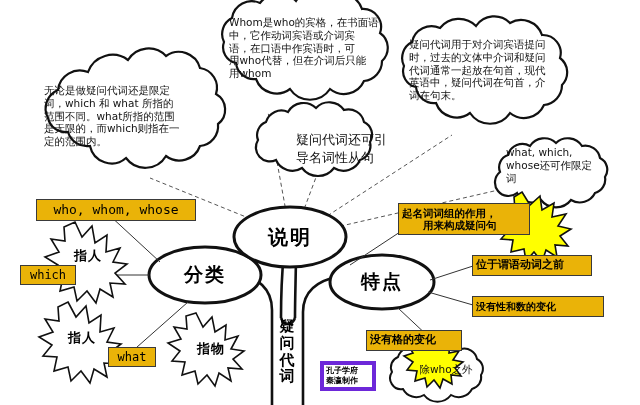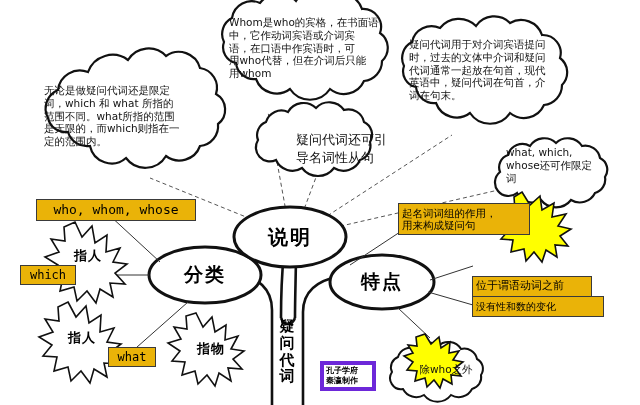--- a/index.html
+++ b/index.html
@@ -16,21 +16,21 @@
   }
 
   
   .rect-box{
     position:absolute;box-sizing:border-box;background:#eab308;
     border:1px solid #3a3a3a;color:#000;
     display:flex;align-items:center;justify-content:flex-start;
     padding:1px 3px;line-height:1.18;white-space:pre-line;
   }
   .rect-box.mono{font-family:"DejaVu Sans Mono","Liberation Mono",monospace;}
-  .rect-box.cn{font-weight:400;}
+  .rect-box.cn{font-weight:700;text-align:right;}
 
   
   .ellipse-label{
     position:absolute;display:flex;align-items:center;justify-content:center;
     color:#000;font-weight:700;letter-spacing:2px;
   }
 
   
   .burst-label{
     position:absolute;display:flex;align-items:center;justify-content:center;
@@ -251,21 +251,22 @@
 
   <div class="rect-box mono" style="left:108px;top:347px;width:48px;height:20px;font-size:12px;justify-content:center;">what</div>
 
   <div class="burst-label" style="left:60px;top:248px;width:56px;height:16px;">指人</div>
   <div class="burst-label" style="left:54px;top:330px;width:56px;height:16px;">指人</div>
   <div class="burst-label" style="left:183px;top:341px;width:56px;height:16px;">指物</div>
 
   <div class="rect-box cn" style="left:398px;top:203px;width:132px;height:32px;font-size:10.5px;">起名词词组的作用，
 用来构成疑问句</div>
 
-  <div class="rect-box cn" style="left:472px;top:255px;width:120px;height:21px;font-size:11px;margin-top:21px;">位于谓语动词之前</div>
+  <div class="rect-box cn" style="left:472px;top:255px;width:120px;height:21px;font-size:11px;">位于谓语动词之前</div>
 
   <div class="rect-box cn" style="left:472px;top:296px;width:132px;height:21px;font-size:10px;">没有性和数的变化</div>
 
+  <div class="rect-box cn" style="left:366px;top:330px;width:96px;height:21px;font-size:11px;">没有格的变化</div>
 
   <div class="credit-box" style="left:320px;top:361px;width:56px;height:30px;">孔子学府
 秦瀛制作</div>
 
 </div>
 
 </body></html>

